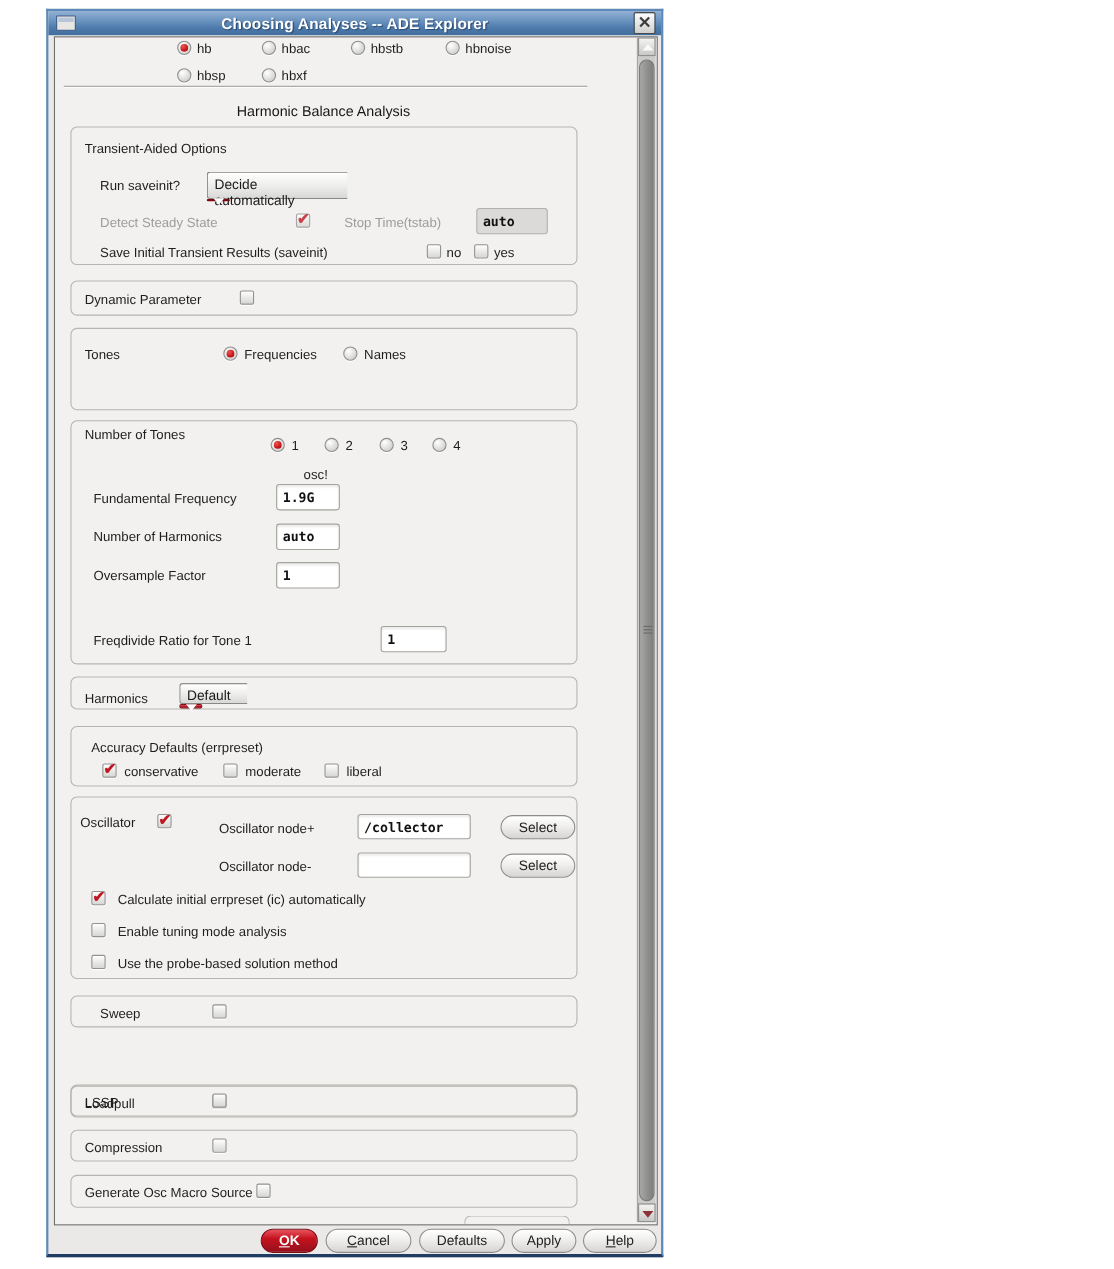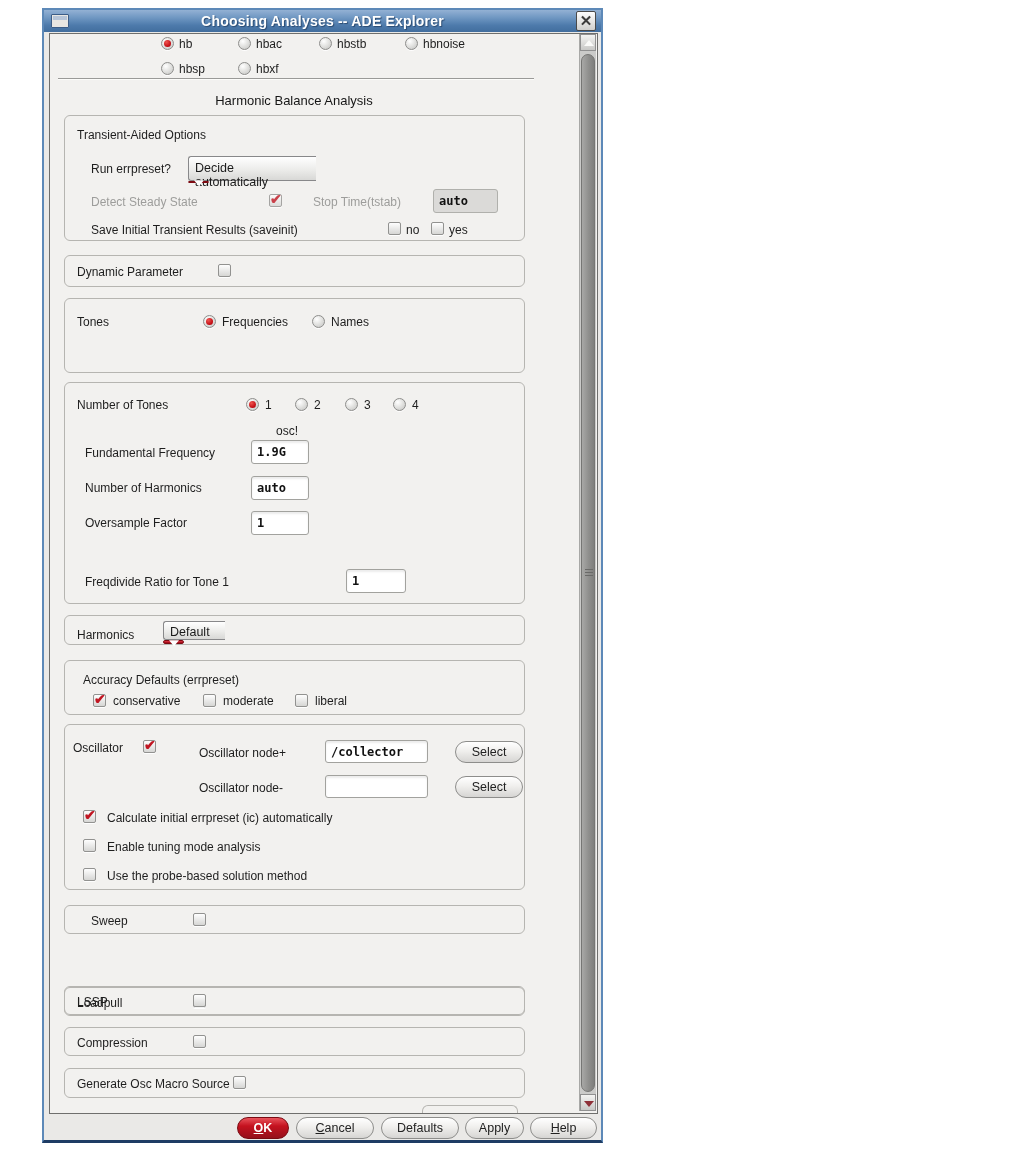--- a/index.html
+++ b/index.html
@@ -135,21 +135,21 @@
         <span class="radio" style="left:111px; top:28px;"></span>
         <span class="lbl" style="left:129px; top:28px;">hbsp</span>
         <span class="radio" style="left:188px; top:28px;"></span>
         <span class="lbl" style="left:206px; top:28px;">hbxf</span>
 
         <div class="sep"></div>
         <div class="heading">Harmonic Balance Analysis</div>
 
         <div class="box" style="top:81px; height:126px;">
           <span class="lbl" style="left:12px; top:12px;">Transient-Aided Options</span>
-          <span class="lbl" style="left:26px; top:46px;">Run errpreset?</span>
+          <span class="lbl" style="left:26px; top:46px;">Run saveinit?</span>
           <div class="dd" style="left:123px; top:40px;">
             <div class="dd-field" style="width:128px;">Decide automatically</div>
             <div class="dd-arrow"></div>
           </div>
           <span class="lbl gray" style="left:26px; top:79px;">Detect Steady State</span>
           <span class="chk on" style="left:204px; top:78px; opacity:.8;"></span>
           <span class="lbl gray" style="left:248px; top:79px;">Stop Time(tstab)</span>
           <input class="tfield dim" style="left: 368px; top: 73px; width: 65px;" value="auto">
           <span class="lbl" style="left:26px; top:107px;">Save Initial Transient Results (saveinit)</span>
           <span class="chk" style="left:323px; top:106px;"></span>
@@ -165,21 +165,21 @@
 
         <div class="box" style="top:264px; height:75px;">
           <span class="lbl" style="left:12px; top:16px;">Tones</span>
           <span class="radio sel" style="left:138px; top:16px;"></span>
           <span class="lbl" style="left:157px; top:16px;">Frequencies</span>
           <span class="radio" style="left:247px; top:16px;"></span>
           <span class="lbl" style="left:266px; top:16px;">Names</span>
         </div>
 
         <div class="box" style="top:348px; height:222px;">
-          <span class="lbl" style="left:12px; top:15px;text-align:center;">Number of Tones</span>
+          <span class="lbl" style="left:12px; top:5px;text-align:center;">Number of Tones</span>
           <span class="radio sel" style="left:181px; top:15px;"></span>
           <span class="lbl" style="left:200px; top:15px;">1</span>
           <span class="radio" style="left:230px; top:15px;"></span>
           <span class="lbl" style="left:249px; top:15px;">2</span>
           <span class="radio" style="left:280px; top:15px;"></span>
           <span class="lbl" style="left:299px; top:15px;">3</span>
           <span class="radio" style="left:328px; top:15px;"></span>
           <span class="lbl" style="left:347px; top:15px;">4</span>
 
           <span class="lbl" style="left:211px; top:41px; font-size:12px;">osc!</span>

